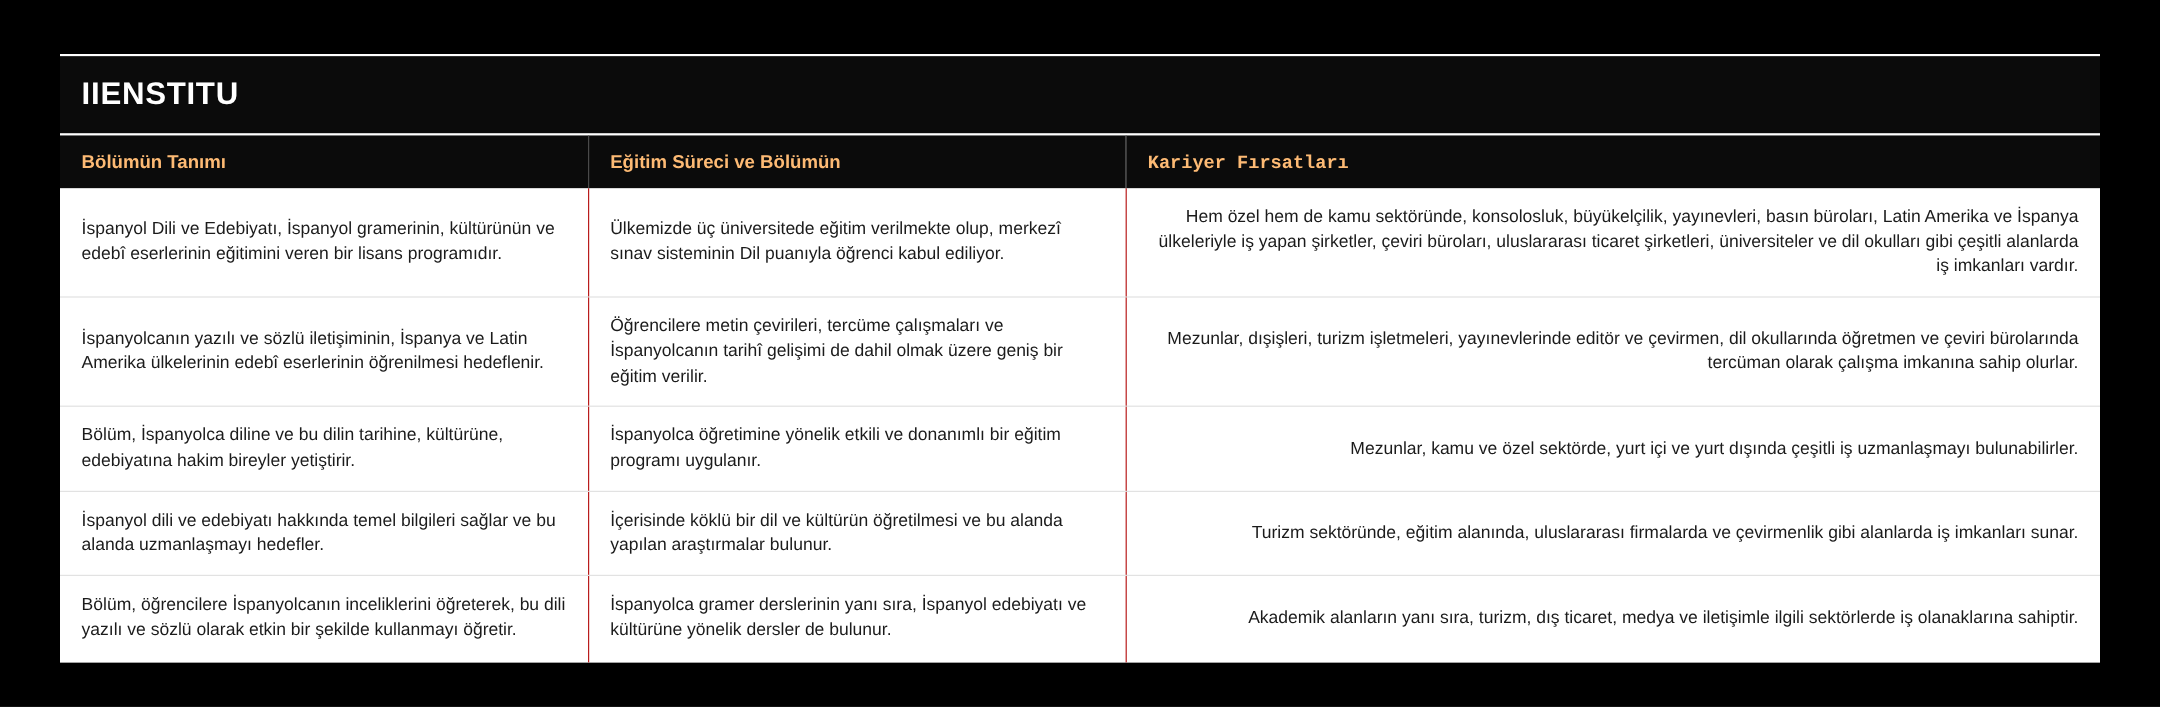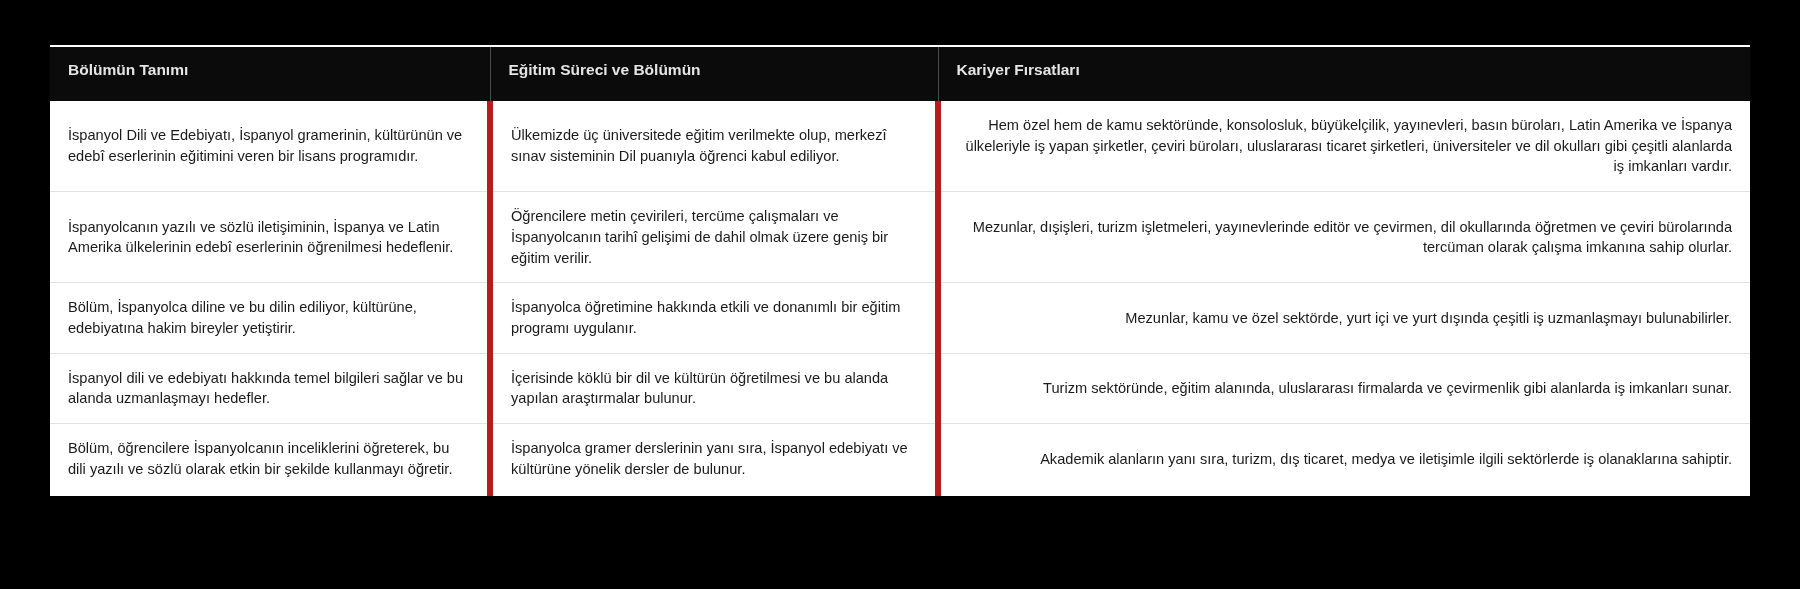--- a/index.html
+++ b/index.html
@@ -50,53 +50,56 @@
     table-layout: fixed;
     background: #ffffff;
   }
 
   table.dept-table col.c1 { width: 440px; }
   table.dept-table col.c2 { width: 448px; }
   table.dept-table col.c3 { width: 812px; }
 
   thead th {
     background: #0b0b0b;
-    color: #e5e5e5;
+    color: #fdba74;
     text-align: left;
     font-size: 15.5px;
     font-weight: 700;
-    padding: 14px 18px 22px 18px;
+    padding: 14px 18px 12px 18px;
     border-right: 1px solid #4a4a4a;
     vertical-align: middle;
     font-family: "Liberation Sans", sans-serif;
   }
-  thead th:last-child { border-right: none; }
+  thead th:last-child { border-right: none; font-family: Liberation Mono, monospace; }
 
   tbody td {
     background: #ffffff;
     color: #1b1b1b;
     font-size: 14.6px;
     line-height: 1.42;
     padding: 14px 18px 14px 18px;
-    border-right: 6px solid #b91c1c;
+    border-right: 1px solid #b91c1c;
     border-bottom: 1px solid #e2e2e2;
     vertical-align: middle;
     font-family: "Liberation Sans", sans-serif;
   }
   tbody td:last-child { border-right: none; text-align: right; }
   tbody tr:last-child td { border-bottom: none; }
 
   tbody tr:last-child td { padding-bottom: 16px; }
 </style>
 </head>
 <body>
 
 <div class="page">
   <div class="card">
 
+    <div class="brand-bar">
+      <div class="brand-title">IIENSTITU</div>
+    </div>
 
     <table class="dept-table">
       <colgroup>
         <col class="c1">
         <col class="c2">
         <col class="c3">
       </colgroup>
       <thead>
         <tr>
           <th>Bölümün Tanımı</th>
@@ -109,22 +112,22 @@
           <td>İspanyol Dili ve Edebiyatı, İspanyol gramerinin, kültürünün ve edebî eserlerinin eğitimini veren bir lisans programıdır.</td>
           <td>Ülkemizde üç üniversitede eğitim verilmekte olup, merkezî sınav sisteminin Dil puanıyla öğrenci kabul ediliyor.</td>
           <td>Hem özel hem de kamu sektöründe, konsolosluk, büyükelçilik, yayınevleri, basın büroları, Latin Amerika ve İspanya ülkeleriyle iş yapan şirketler, çeviri büroları, uluslararası ticaret şirketleri, üniversiteler ve dil okulları gibi çeşitli alanlarda iş imkanları vardır.</td>
         </tr>
         <tr>
           <td>İspanyolcanın yazılı ve sözlü iletişiminin, İspanya ve Latin Amerika ülkelerinin edebî eserlerinin öğrenilmesi hedeflenir.</td>
           <td>Öğrencilere metin çevirileri, tercüme çalışmaları ve İspanyolcanın tarihî gelişimi de dahil olmak üzere geniş bir eğitim verilir.</td>
           <td>Mezunlar, dışişleri, turizm işletmeleri, yayınevlerinde editör ve çevirmen, dil okullarında öğretmen ve çeviri bürolarında tercüman olarak çalışma imkanına sahip olurlar.</td>
         </tr>
         <tr>
-          <td>Bölüm, İspanyolca diline ve bu dilin ediliyor, kültürüne, edebiyatına hakim bireyler yetiştirir.</td>
-          <td>İspanyolca öğretimine hakkında etkili ve donanımlı bir eğitim programı uygulanır.</td>
+          <td>Bölüm, İspanyolca diline ve bu dilin tarihine, kültürüne, edebiyatına hakim bireyler yetiştirir.</td>
+          <td>İspanyolca öğretimine yönelik etkili ve donanımlı bir eğitim programı uygulanır.</td>
           <td>Mezunlar, kamu ve özel sektörde, yurt içi ve yurt dışında çeşitli iş uzmanlaşmayı bulunabilirler.</td>
         </tr>
         <tr>
           <td>İspanyol dili ve edebiyatı hakkında temel bilgileri sağlar ve bu alanda uzmanlaşmayı hedefler.</td>
           <td>İçerisinde köklü bir dil ve kültürün öğretilmesi ve bu alanda yapılan araştırmalar bulunur.</td>
           <td>Turizm sektöründe, eğitim alanında, uluslararası firmalarda ve çevirmenlik gibi alanlarda iş imkanları sunar.</td>
         </tr>
         <tr>
           <td>Bölüm, öğrencilere İspanyolcanın inceliklerini öğreterek, bu dili yazılı ve sözlü olarak etkin bir şekilde kullanmayı öğretir.</td>
           <td>İspanyolca gramer derslerinin yanı sıra, İspanyol edebiyatı ve kültürüne yönelik dersler de bulunur.</td>

